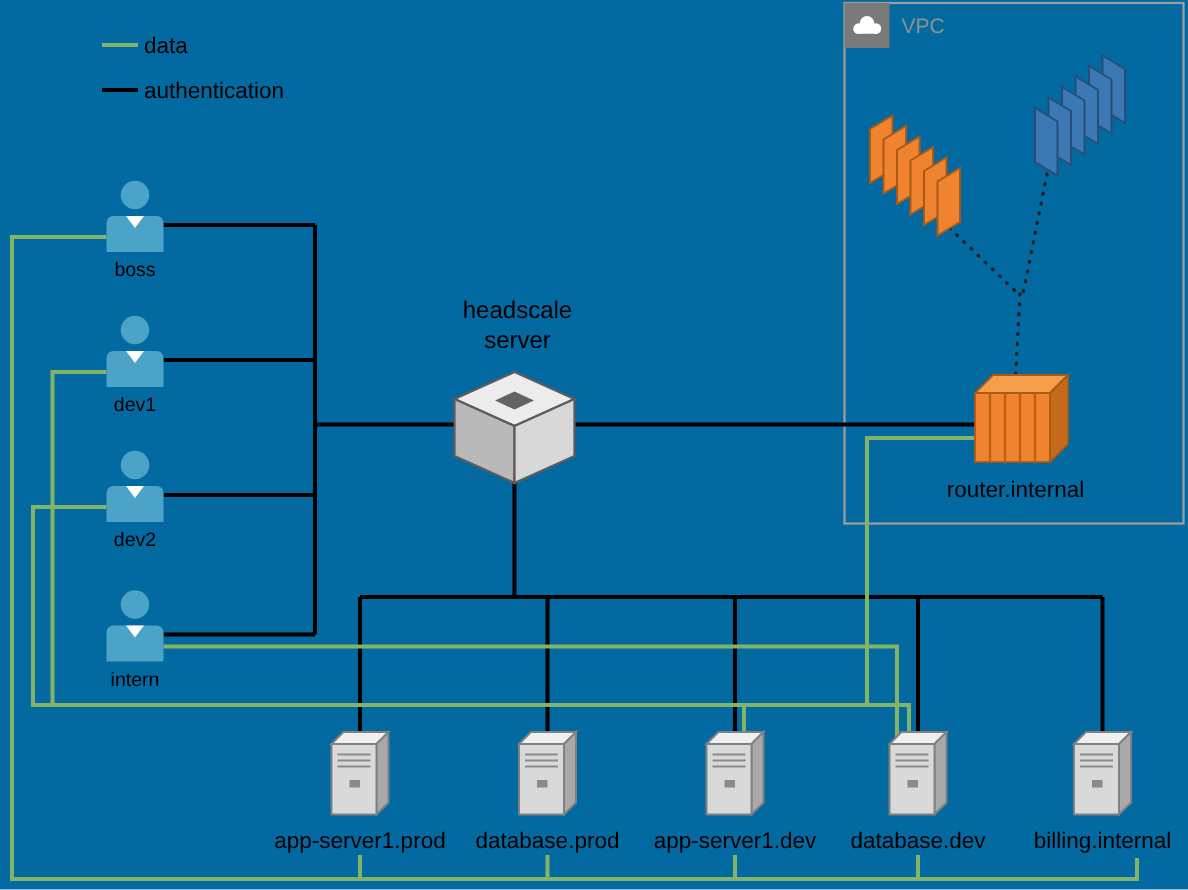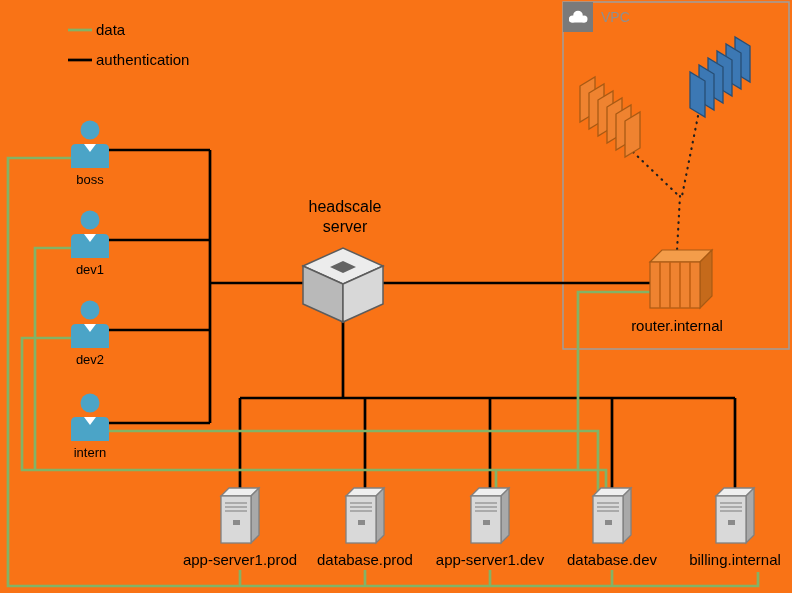--- a/index.html
+++ b/index.html
@@ -1,16 +1,16 @@
 <!DOCTYPE html>
 <html><head>
 <meta charset="utf-8">
 <style>
   html,body{margin:0;padding:0;background:#ffffff;}
-  .stage{position:relative;width:792px;height:593px;background:#f97316;overflow:hidden;}
+  .stage{position:relative;width:792px;height:593px;background:#0369a1;overflow:hidden;}
   svg{display:block;}
   text{font-family:"Liberation Sans","DejaVu Sans",sans-serif;fill:#000;}
   .lbl{font-size:15px;}
   .lbl-sm{font-size:13px;}
   .lbl-lg{font-size:16px;}
   .vpc-lbl{font-size:14px;fill:#8f8f8f;}
   .auth{stroke:#000000;stroke-width:2.7;fill:none;}
   .data{stroke:#82b366;stroke-width:2.7;fill:none;}
   .dot{stroke:#1f1f1f;stroke-width:2.2;fill:none;stroke-dasharray:0.6 6;stroke-linecap:round;}
 </style>

